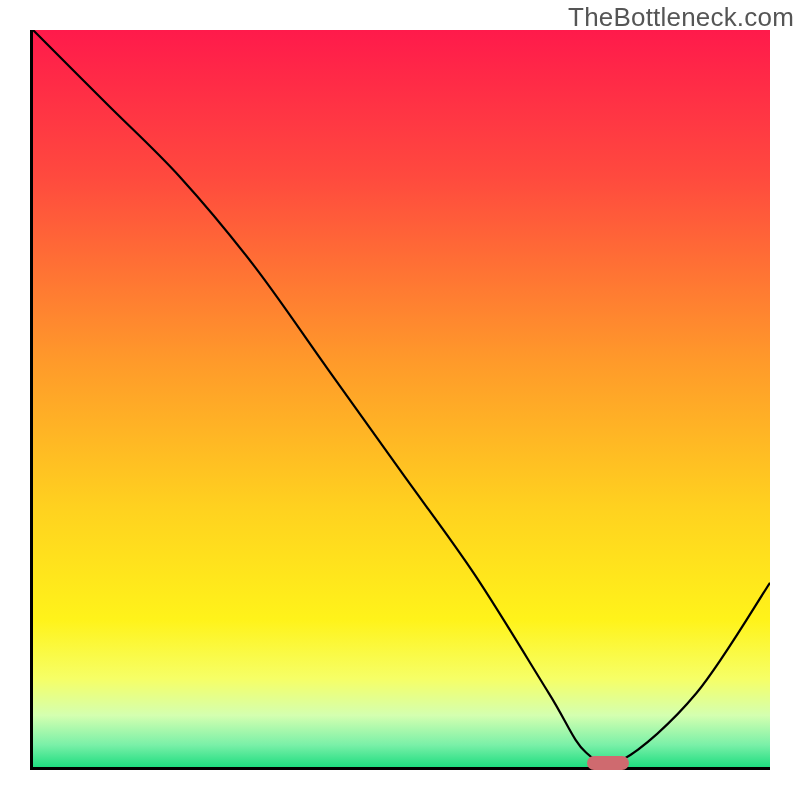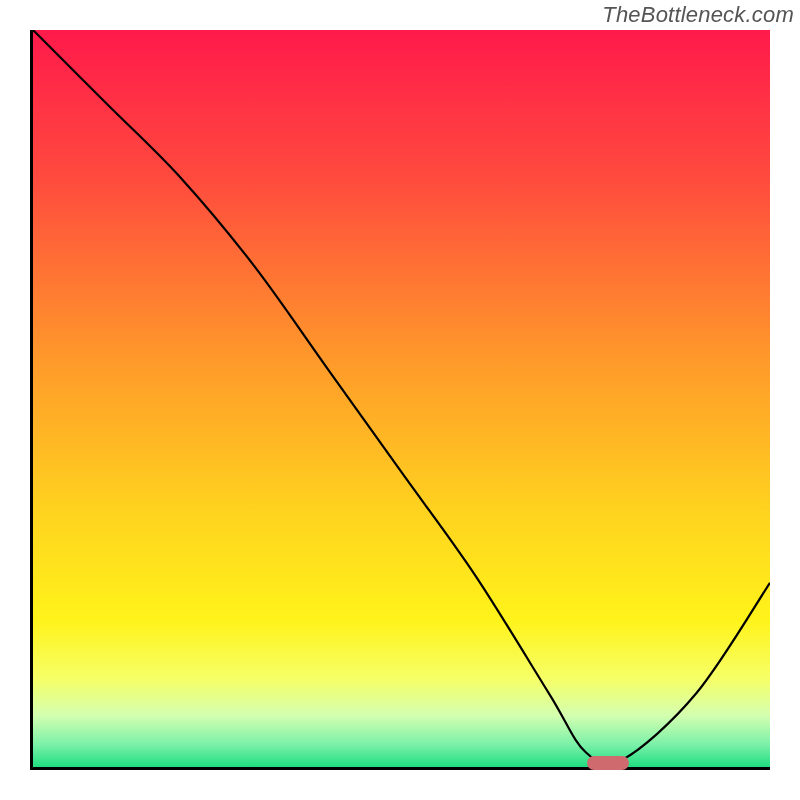--- a/index.html
+++ b/index.html
@@ -12,25 +12,24 @@
   }
   .container {
     position: relative;
     width: 800px;
     height: 800px;
   }
   .watermark {
     position: absolute;
     top: 2px;
     right: 6px;
-    font-size: 22px;
+    font-size: 26px;
     font-weight: 500;
     color: #555555;
     letter-spacing: 0.2px;
-    font-style: italic;
   }
   .plot-area {
     position: absolute;
     left: 30px;
     top: 30px;
     width: 740px;
     height: 740px;
     border-left: 3px solid #000;
     border-bottom: 3px solid #000;
     box-sizing: border-box;

